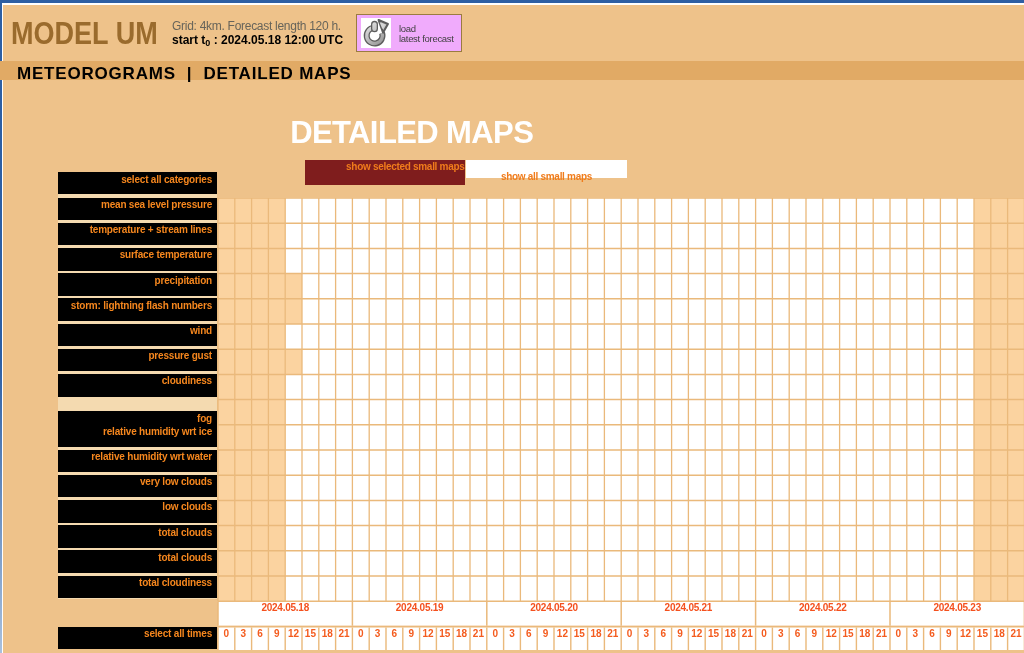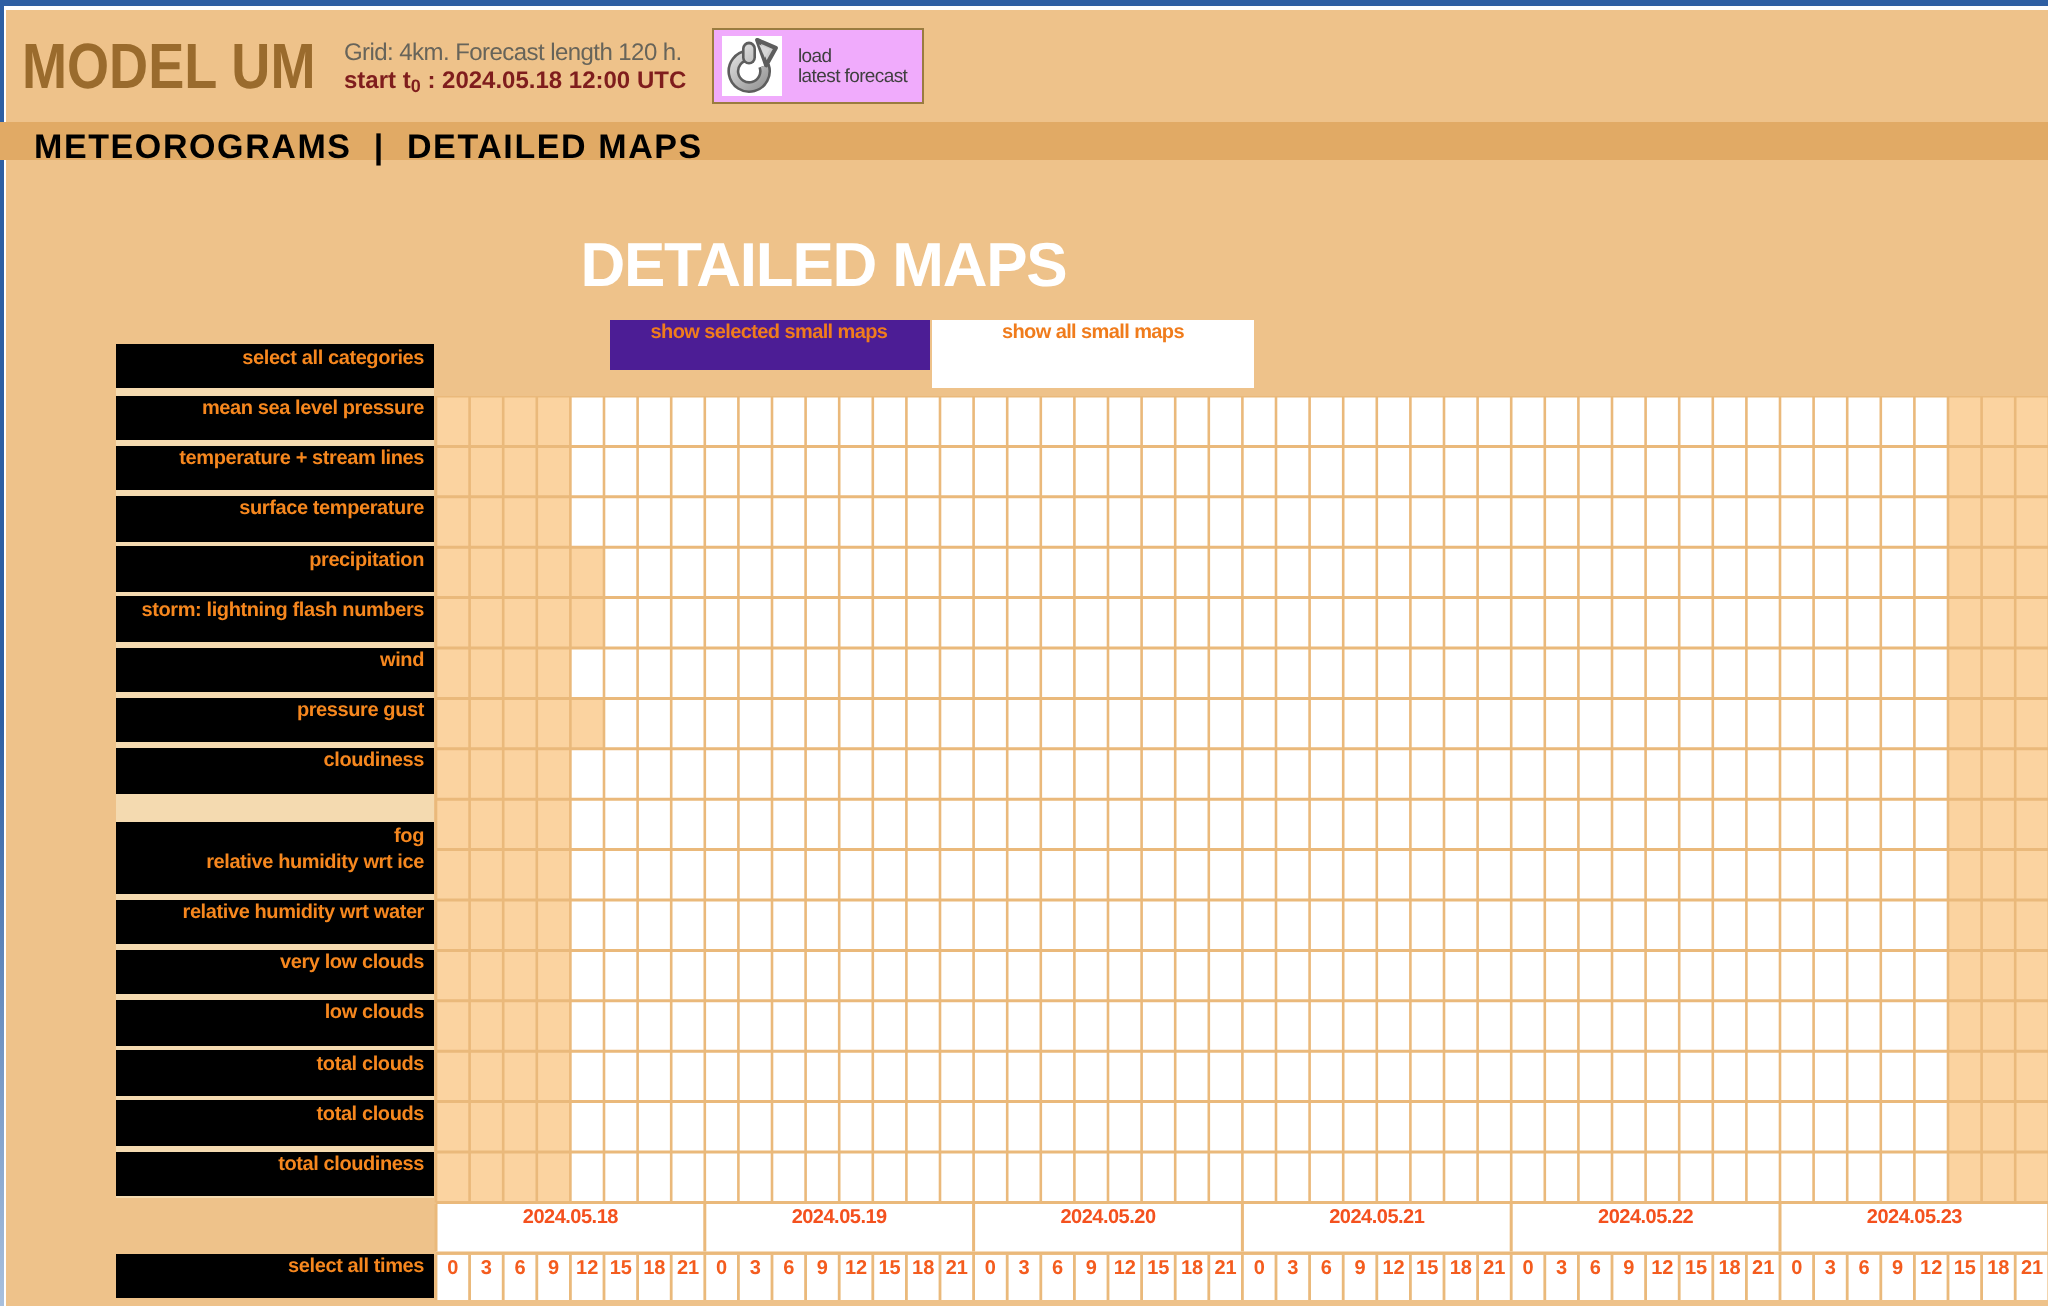--- a/index.html
+++ b/index.html
@@ -11,21 +11,21 @@
 </style></head>
 <body>
 
 <div class="abs" style="left:0;top:0;width:1024px;height:3px;background:#2e5fa3"></div>
 <div class="abs" style="left:0;top:3px;width:1024px;height:2px;background:#fff"></div>
 <div class="abs" style="left:0;top:0;width:2px;height:653px;background:linear-gradient(#2e5fa3,#2e5fa3 55%,#a9c0dd)"></div>
 <div class="abs" style="left:2px;top:3px;width:1px;height:653px;background:#fff"></div>
 
 <div class="abs" style="left:11px;top:16px;font-size:32px;line-height:34px;font-weight:bold;color:#9a6b2d;transform:scaleX(0.845);transform-origin:0 0">MODEL UM</div>
 <div class="abs" style="left:172px;top:19px;font-size:12px;color:#67645a;line-height:14.4px;letter-spacing:-0.28px">Grid: 4km. Forecast length 120 h.<br>
-<b style="color:#7f1d1d;letter-spacing:0">start t<sub style="font-size:9px;vertical-align:-2px">0</sub> : 2024.05.18 12:00 UTC</b></div>
+<b style="color:#000000;letter-spacing:0">start t<sub style="font-size:9px;vertical-align:-2px">0</sub> : 2024.05.18 12:00 UTC</b></div>
 
 <div class="abs" style="left:355.5px;top:13.5px;width:104px;height:36.5px;background:#f0abfc;border:1px solid #9a7c40">
  <div class="abs" style="left:4px;top:3.5px;width:30px;height:30px;background:#fff">
   <svg width="30" height="30" viewBox="0 0 30 30">
    <defs>
           <linearGradient id="gr" gradientUnits="userSpaceOnUse" x1="5" y1="6" x2="23" y2="27">
      <stop offset="0" stop-color="#e6e6e6"></stop>
             <stop offset="0.45" stop-color="#bfbfbf"></stop>
             <stop offset="1" stop-color="#909090"></stop>
           </linearGradient>
@@ -39,22 +39,22 @@
   </svg>
  </div>
  <div class="abs" style="left:42.5px;top:9px;font-size:9.5px;line-height:10px;letter-spacing:-0.3px;color:#3f3f3f;white-space:nowrap">load<br>latest forecast</div>
 </div>
 
 <div class="abs" style="left:0;top:61px;width:1024px;height:19px;background:#e1aa65"></div>
 <div class="abs" style="left:17px;top:64px;font-size:17px;font-weight:bold;color:#000000;letter-spacing:0.8px">METEOROGRAMS&nbsp; |&nbsp; DETAILED&nbsp;MAPS</div>
 
 <div class="abs" style="left:290.2px;top:115.5px;font-size:31px;line-height:33px;font-weight:bold;color:#fff;letter-spacing:-0.6px">DETAILED MAPS</div>
 
-<div class="abs" style="left:304.5px;top:159.8px;width:160px;height:25.2px;background:#4c1d95;color:#f07c1c;font-size:10px;font-weight:bold;text-align:center;box-sizing:border-box;padding-top:2px;line-height:10px;letter-spacing:-0.3px">show selected small maps</div>
-<div class="abs" style="left:466px;top:159.8px;width:161px;height:34px;background:#fff;color:#f07c1c;font-size:10px;font-weight:bold;text-align:center;box-sizing:border-box;padding-top:2px;line-height:10px;letter-spacing:-0.3px">show all small maps</div>
+<div class="abs" style="left:304.5px;top:159.8px;width:160px;height:25.2px;background:#7f1d1d;color:#f07c1c;font-size:10px;font-weight:bold;text-align:right;box-sizing:border-box;padding-top:2px;line-height:10px;letter-spacing:-0.3px">show selected small maps</div>
+<div class="abs" style="left:466px;top:159.8px;width:161px;height:18px;background:#fff;color:#f07c1c;font-size:10px;font-weight:bold;text-align:center;box-sizing:border-box;padding-top:12px;line-height:10px;letter-spacing:-0.3px">show all small maps</div>
 
 <div class="abs" style="left:57.5px;top:172.2px;width:159.0px;height:426.8px;background:#f4dab0"></div>
 <div class="lb" style="top:172.2px;height:22.3px">select all categories</div>
 <div class="lb" style="top:197.5px">mean sea level pressure</div>
 <div class="lb" style="top:222.7px">temperature + stream lines</div>
 <div class="lb" style="top:247.9px">surface temperature</div>
 <div class="lb" style="top:273.1px">precipitation</div>
 <div class="lb" style="top:298.3px">storm: lightning flash numbers</div>
 <div class="lb" style="top:323.5px">wind</div>
 <div class="lb" style="top:348.7px">pressure gust</div>

